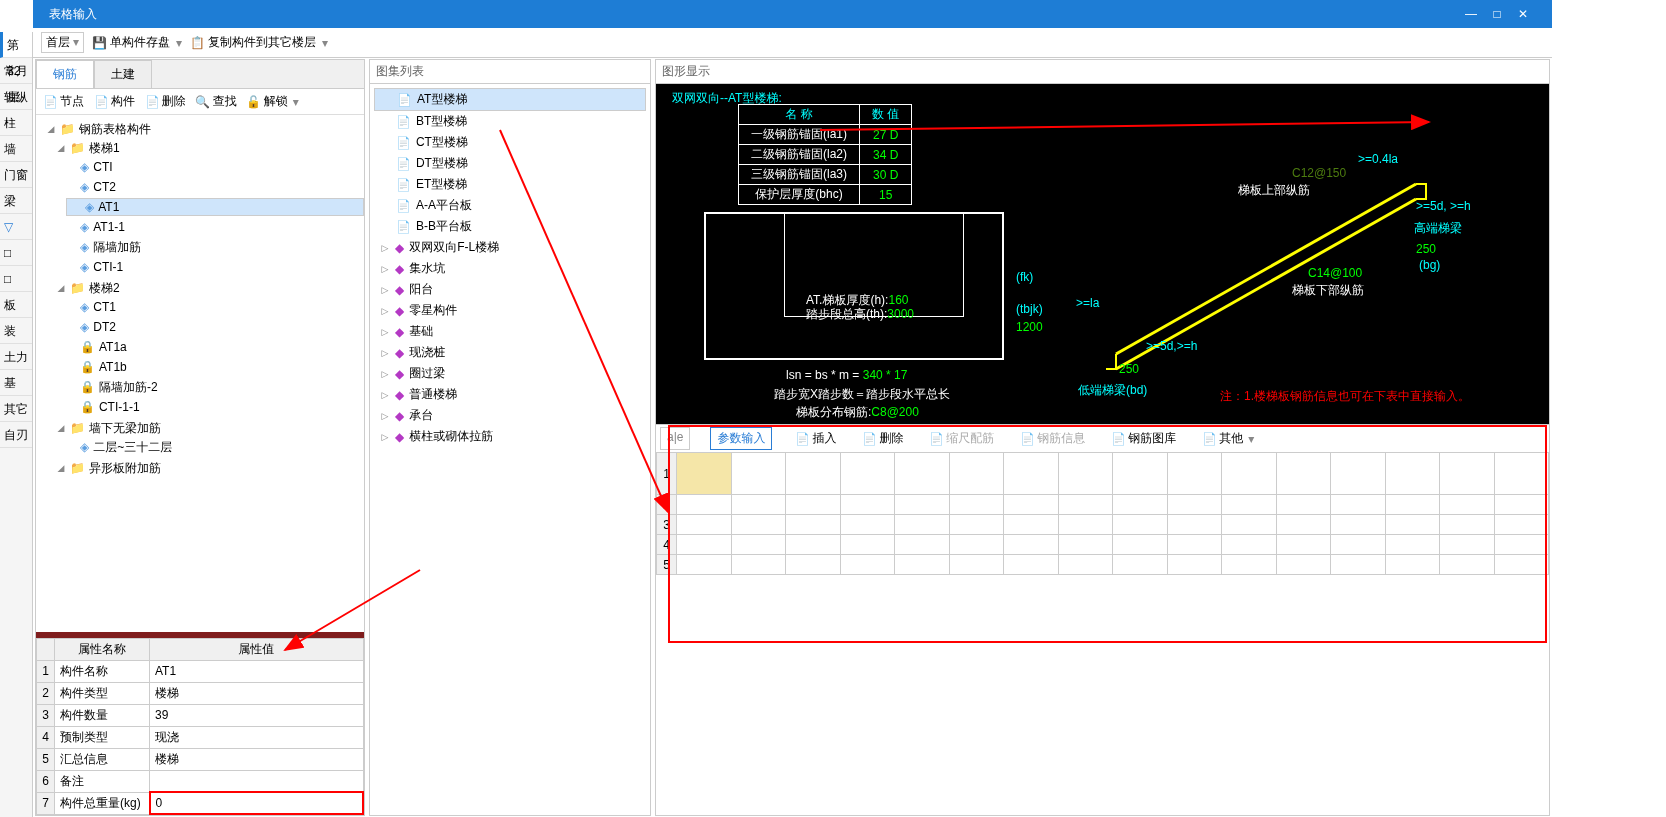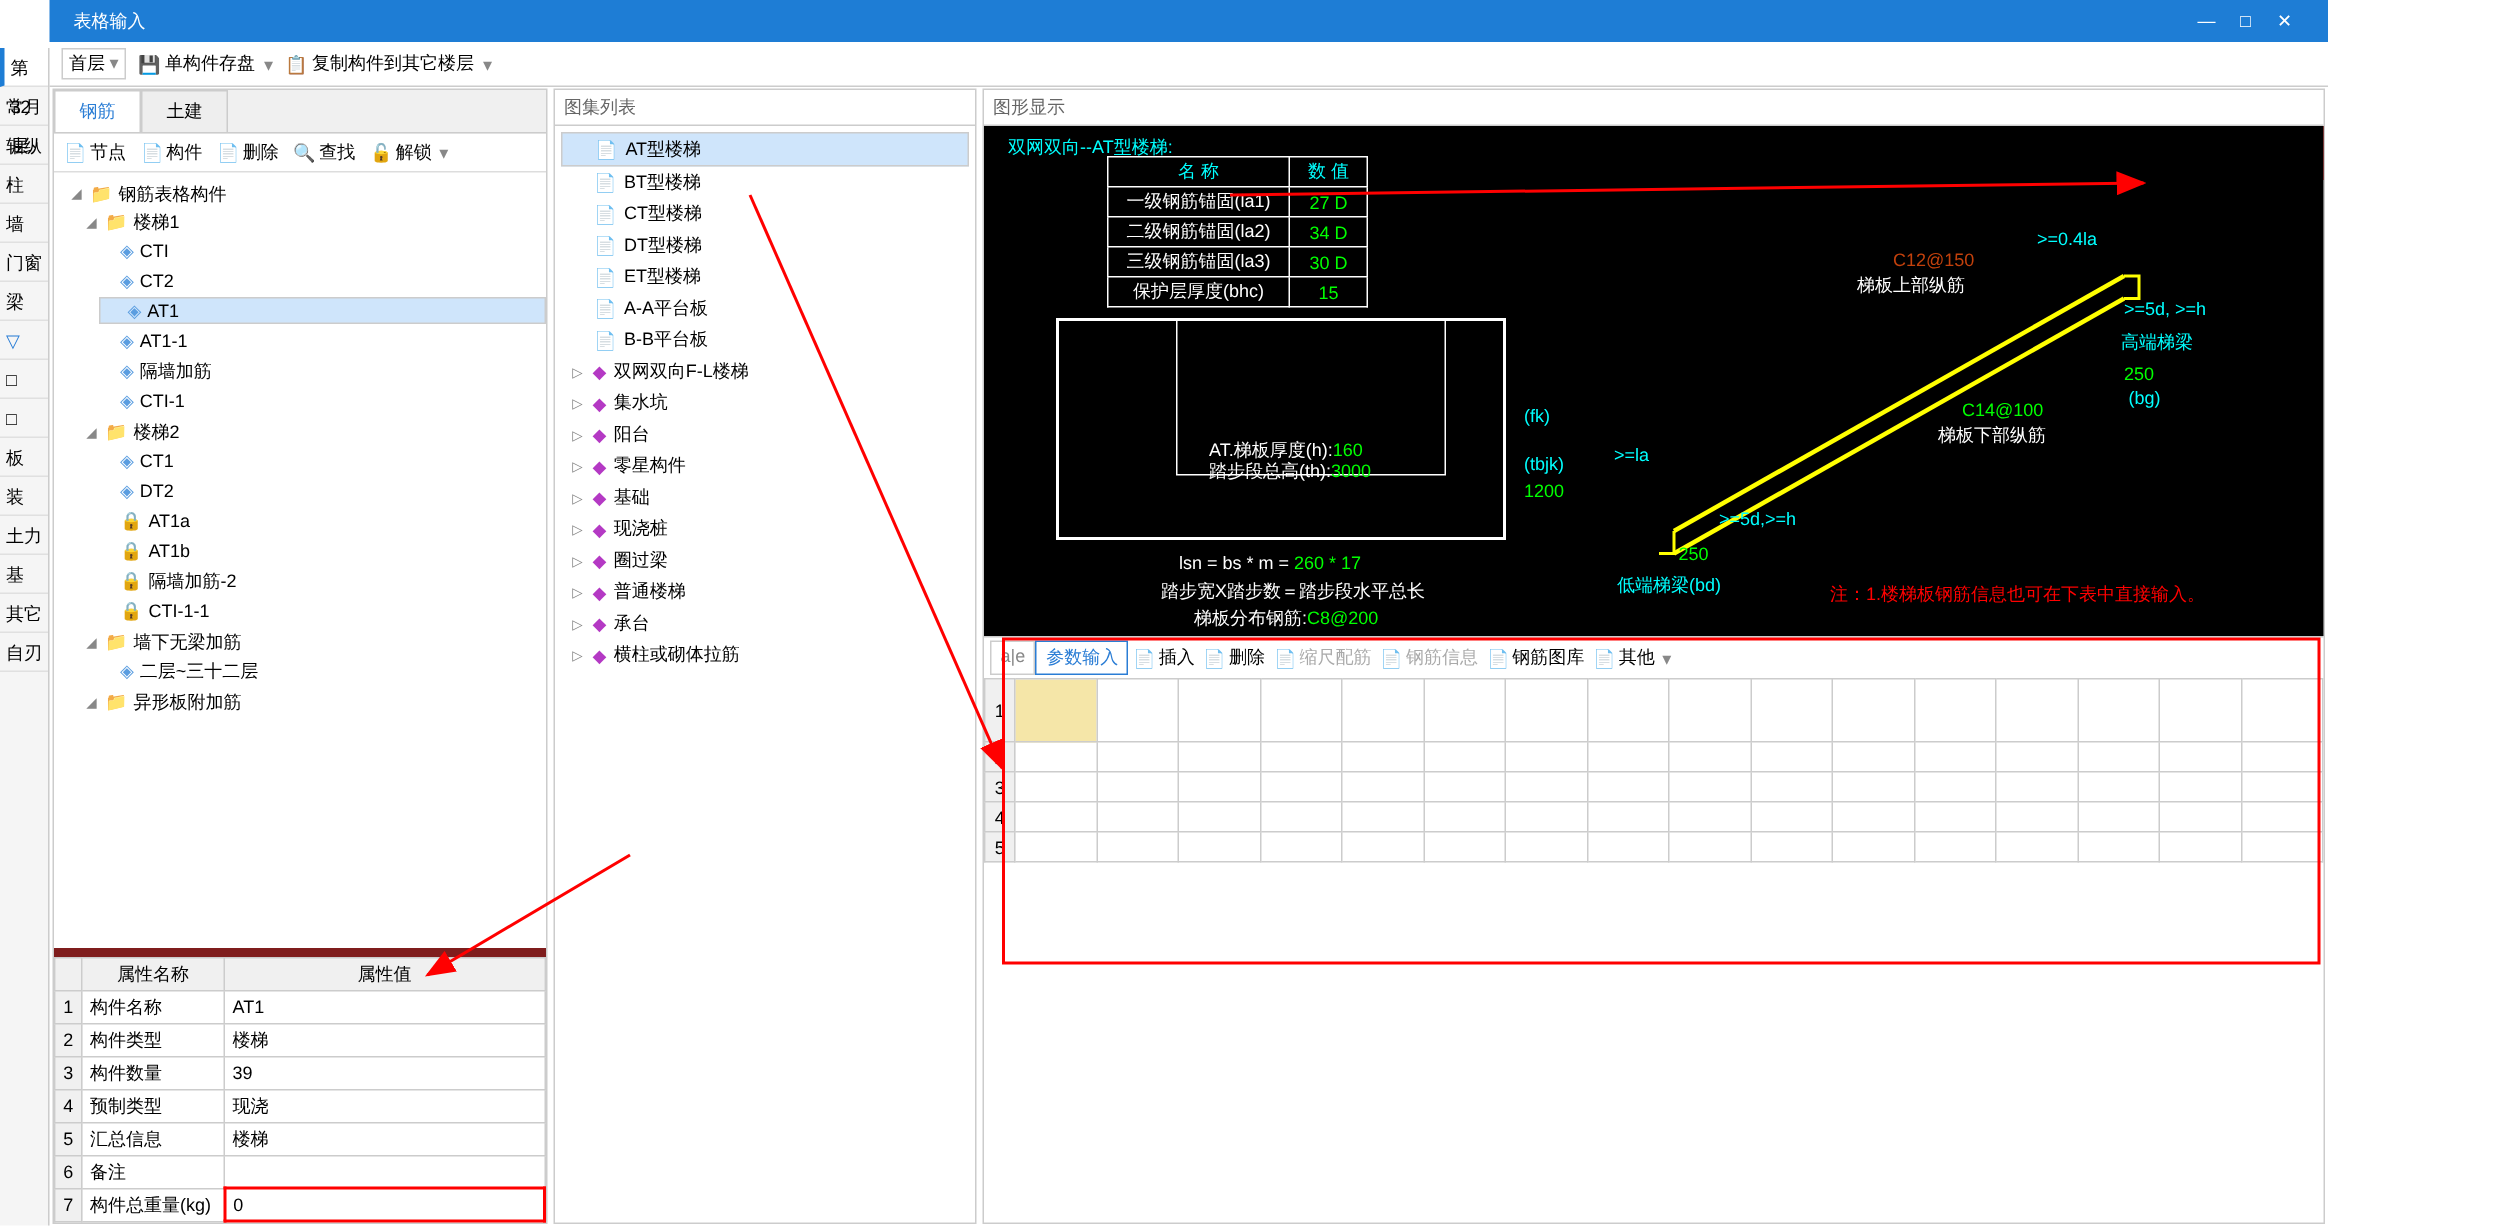--- a/index.html
+++ b/index.html
@@ -41,21 +41,21 @@
 .hl-red { border: 2px solid red !important; }
 .panel-header { padding: 3px 6px; border-bottom: 1px solid #ccc; color: #666; }
 .template-list { padding: 4px; flex: 1; overflow: auto; }
 .tmpl-item { display: flex; align-items: center; gap: 5px; padding: 2px 0 2px 22px; cursor: pointer; }
 .tmpl-item.sel { background: #cfe5fb; }
 .tmpl-cat { display: flex; align-items: center; gap: 5px; padding: 2px 0 2px 6px; cursor: pointer; }
 .diagram { background: #000; flex: 0 0 340px; position: relative; color: #fff; overflow: hidden; }
 .btn-calc { position: absolute; top: 6px; right: 6px; padding: 5px 18px; background: #efefef; border: 1px solid #bbb; cursor: pointer; }
 .hl-red-box { border: 2px solid red; position: absolute; pointer-events: none; }
 .rebar-area { flex: 1; display: flex; flex-direction: column; border-top: 1px solid #ccc; position: relative; }
-.rebar-toolbar { display: flex; padding: 2px 4px; gap: 0; }
+.rebar-toolbar { display: flex; padding: 2px 4px; gap: 20px; }
 .rbtab { border: 1px solid #ccc; padding: 2px 6px; cursor: pointer; }
 .rbtab.active { color: #2a7dd5; border-color: #2a7dd5; }
 .grid-wrap { flex: 1; overflow: auto; }
 .rebar-grid { width: 100%; border-collapse: collapse; }
 .rebar-grid th, .rebar-grid td { border: 1px solid #ccc; text-align: center; font-weight: normal; height: 20px; }
 .rebar-grid th { background: #f5f5f5; padding: 3px 4px; }
 .rebar-grid th:first-child, .rebar-grid td:first-child { width: 20px; background: #f0f0f0; }
 .arrow { position: absolute; pointer-events: none; }
 .diag-table { position: absolute; left: 82px; top: 20px; border-collapse: collapse; }
 .diag-table td { border: 1px solid #fff; padding: 1px 12px; text-align: center; color: #fff; }
@@ -416,30 +416,30 @@
               </tr>
       </tbody>
           </table>
       <div class="plan-box" style="left:48px;top:128px;width:300px;height:148px;"></div>
       <div class="plan-box" style="left:128px;top:128px;width:180px;height:105px;border-width:1px;"></div>
       <div class="txt" style="left:360px;top:186px;color:#0ff">(fk)</div>
       <div class="txt" style="left:360px;top:218px;color:#0ff">(tbjk)</div>
       <div class="txt" style="left:360px;top:236px;color:#0f0">1200</div>
       <div class="txt" style="left:150px;top:208px;"><span style="color:#fff">AT.梯板厚度(h):</span><span style="color:#0f0">160</span></div>
       <div class="txt" style="left:150px;top:222px;"><span style="color:#fff">踏步段总高(th):</span><span style="color:#0f0">3000</span></div>
-      <div class="txt" style="left:130px;top:284px;"><span style="color:#fff">lsn = bs * m = </span><span style="color:#0f0">260 * 17</span></div>
+      <div class="txt" style="left:130px;top:284px;"><span style="color:#fff">lsn = bs * m = </span><span style="color:#0f0">340 * 17</span></div>
       <div class="txt" style="left:118px;top:302px;color:#fff">踏步宽X踏步数＝踏步段水平总长</div>
       <div class="txt" style="left:140px;top:320px;"><span style="color:#fff">梯板分布钢筋:</span><span style="color:#0f0">C8@200</span></div>
       <svg style="position:absolute;left:420px;top:70px;width:360px;height:220px;">
         <line x1="40" y1="200" x2="340" y2="30" stroke="#ff0" stroke-width="3"></line>
         <line x1="40" y1="215" x2="340" y2="45" stroke="#ff0" stroke-width="3"></line>
         <polyline points="40,200 40,215 30,215" fill="none" stroke="#ff0" stroke-width="2"></polyline>
         <polyline points="340,30 350,30 350,45 340,45" fill="none" stroke="#ff0" stroke-width="2"></polyline>
       </svg>
-      <div class="txt" style="left:606px;top:82px;color:#c2410c">C12@150</div>
+      <div class="txt" style="left:636px;top:82px;color:#4d7c0f">C12@150</div>
       <div class="txt" style="left:582px;top:98px;color:#fff">梯板上部纵筋</div>
       <div class="txt" style="left:652px;top:182px;color:#0f0">C14@100</div>
       <div class="txt" style="left:636px;top:198px;color:#fff">梯板下部纵筋</div>
       <div class="txt" style="left:422px;top:298px;color:#0ff">低端梯梁(bd)</div>
       <div class="txt" style="left:758px;top:136px;color:#0ff">高端梯梁</div>
       <div class="txt" style="left:420px;top:212px;color:#0ff">&gt;=la</div>
       <div class="txt" style="left:490px;top:255px;color:#0ff">&gt;=5d,&gt;=h</div>
       <div class="txt" style="left:760px;top:115px;color:#0ff">&gt;=5d, &gt;=h</div>
       <div class="txt" style="left:702px;top:68px;color:#0ff">&gt;=0.4la</div>
       <div class="txt" style="left:760px;top:158px;color:#0f0">250</div>

